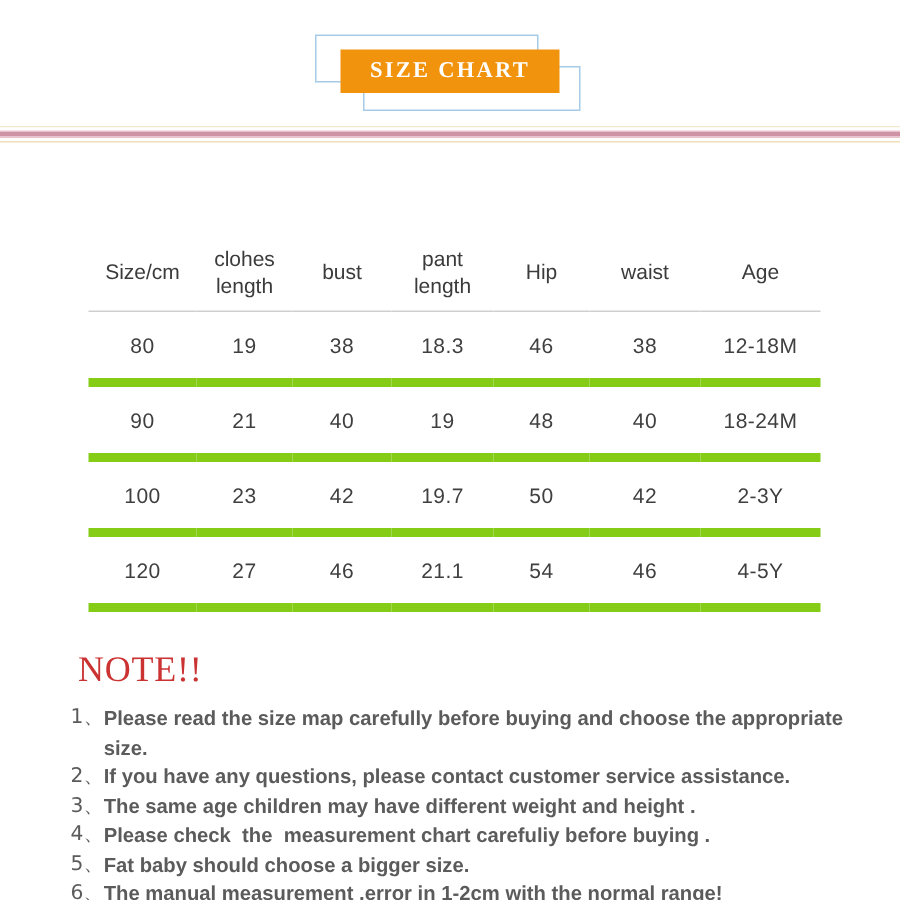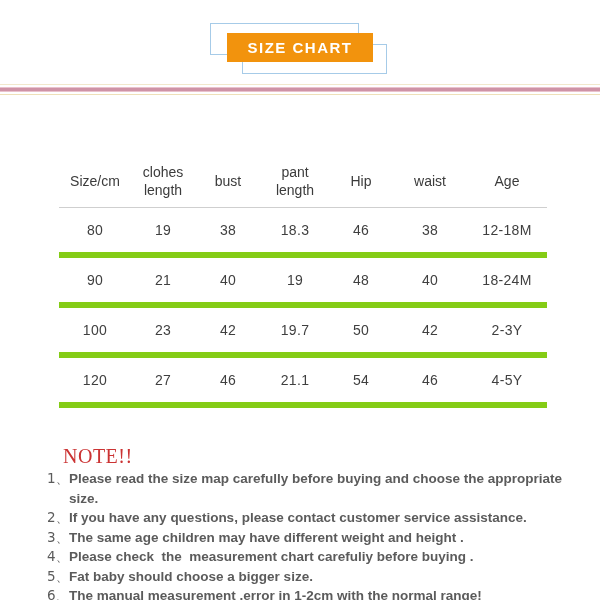--- a/index.html
+++ b/index.html
@@ -4,21 +4,21 @@
 <style>
   html,body{margin:0;padding:0;}
   body{
     width:600px;height:600px;background:#ffffff;
     font-family:"Liberation Sans", sans-serif;
     position:relative;overflow:hidden;
   }
   .canvas{position:absolute;inset:0;background:#fff;}
 
   
-  .hero{position:absolute;top:0;left:0;width:490px;height:84px;}
+  .hero{position:absolute;top:0;left:0;width:490px;height:84px;font-family:Liberation Serif, serif;}
   .blue-rect{position:absolute;border:1px solid #a6cbe8;background:transparent;}
   .rect-a{left:210px;top:23px;width:147px;height:30px;}
   .rect-b{left:242px;top:44px;width:143px;height:28px;}
   .title-box{
     position:absolute;left:227px;top:33px;width:146px;height:29px;
     background:#f2930d;display:flex;align-items:center;justify-content:center;
   }
   .title-box span{
     color:#ffffff;font-size:15px;font-weight:bold;letter-spacing:1.5px;
   }
@@ -47,23 +47,23 @@
     height:51px;line-height:1.25;padding:0 2px;
     border-bottom:1px solid #cfcfcf;color:#3b3b3b;
   }
   table.size td{
     text-align:center;vertical-align:middle;height:42px;
     border-bottom:6px solid #84cc16;letter-spacing:0.3px;
   }
 
   
   .note-heading{
-    position:absolute;left:47px;top:429px;margin:16px;
+    position:absolute;left:47px;top:429px;margin:5px;
     font-family:"Liberation Serif", serif;font-weight:400;
-    font-size:20px;color:#cb3333;letter-spacing:0.5px;
+    font-size:24px;color:#cb3333;letter-spacing:0.5px;
   }
   .notes{
     position:absolute;left:47px;top:469px;width:520px;
     font-size:13.5px;color:#5b5b5b;
   }
   .note-line{display:flex;line-height:19.5px;white-space:pre-wrap;}
   .note-line .num{flex:0 0 22px;font-family:"DejaVu Sans", sans-serif;}
   .note-line .txt{flex:1 1 auto;font-weight:bold;}
 </style>
 </head>

